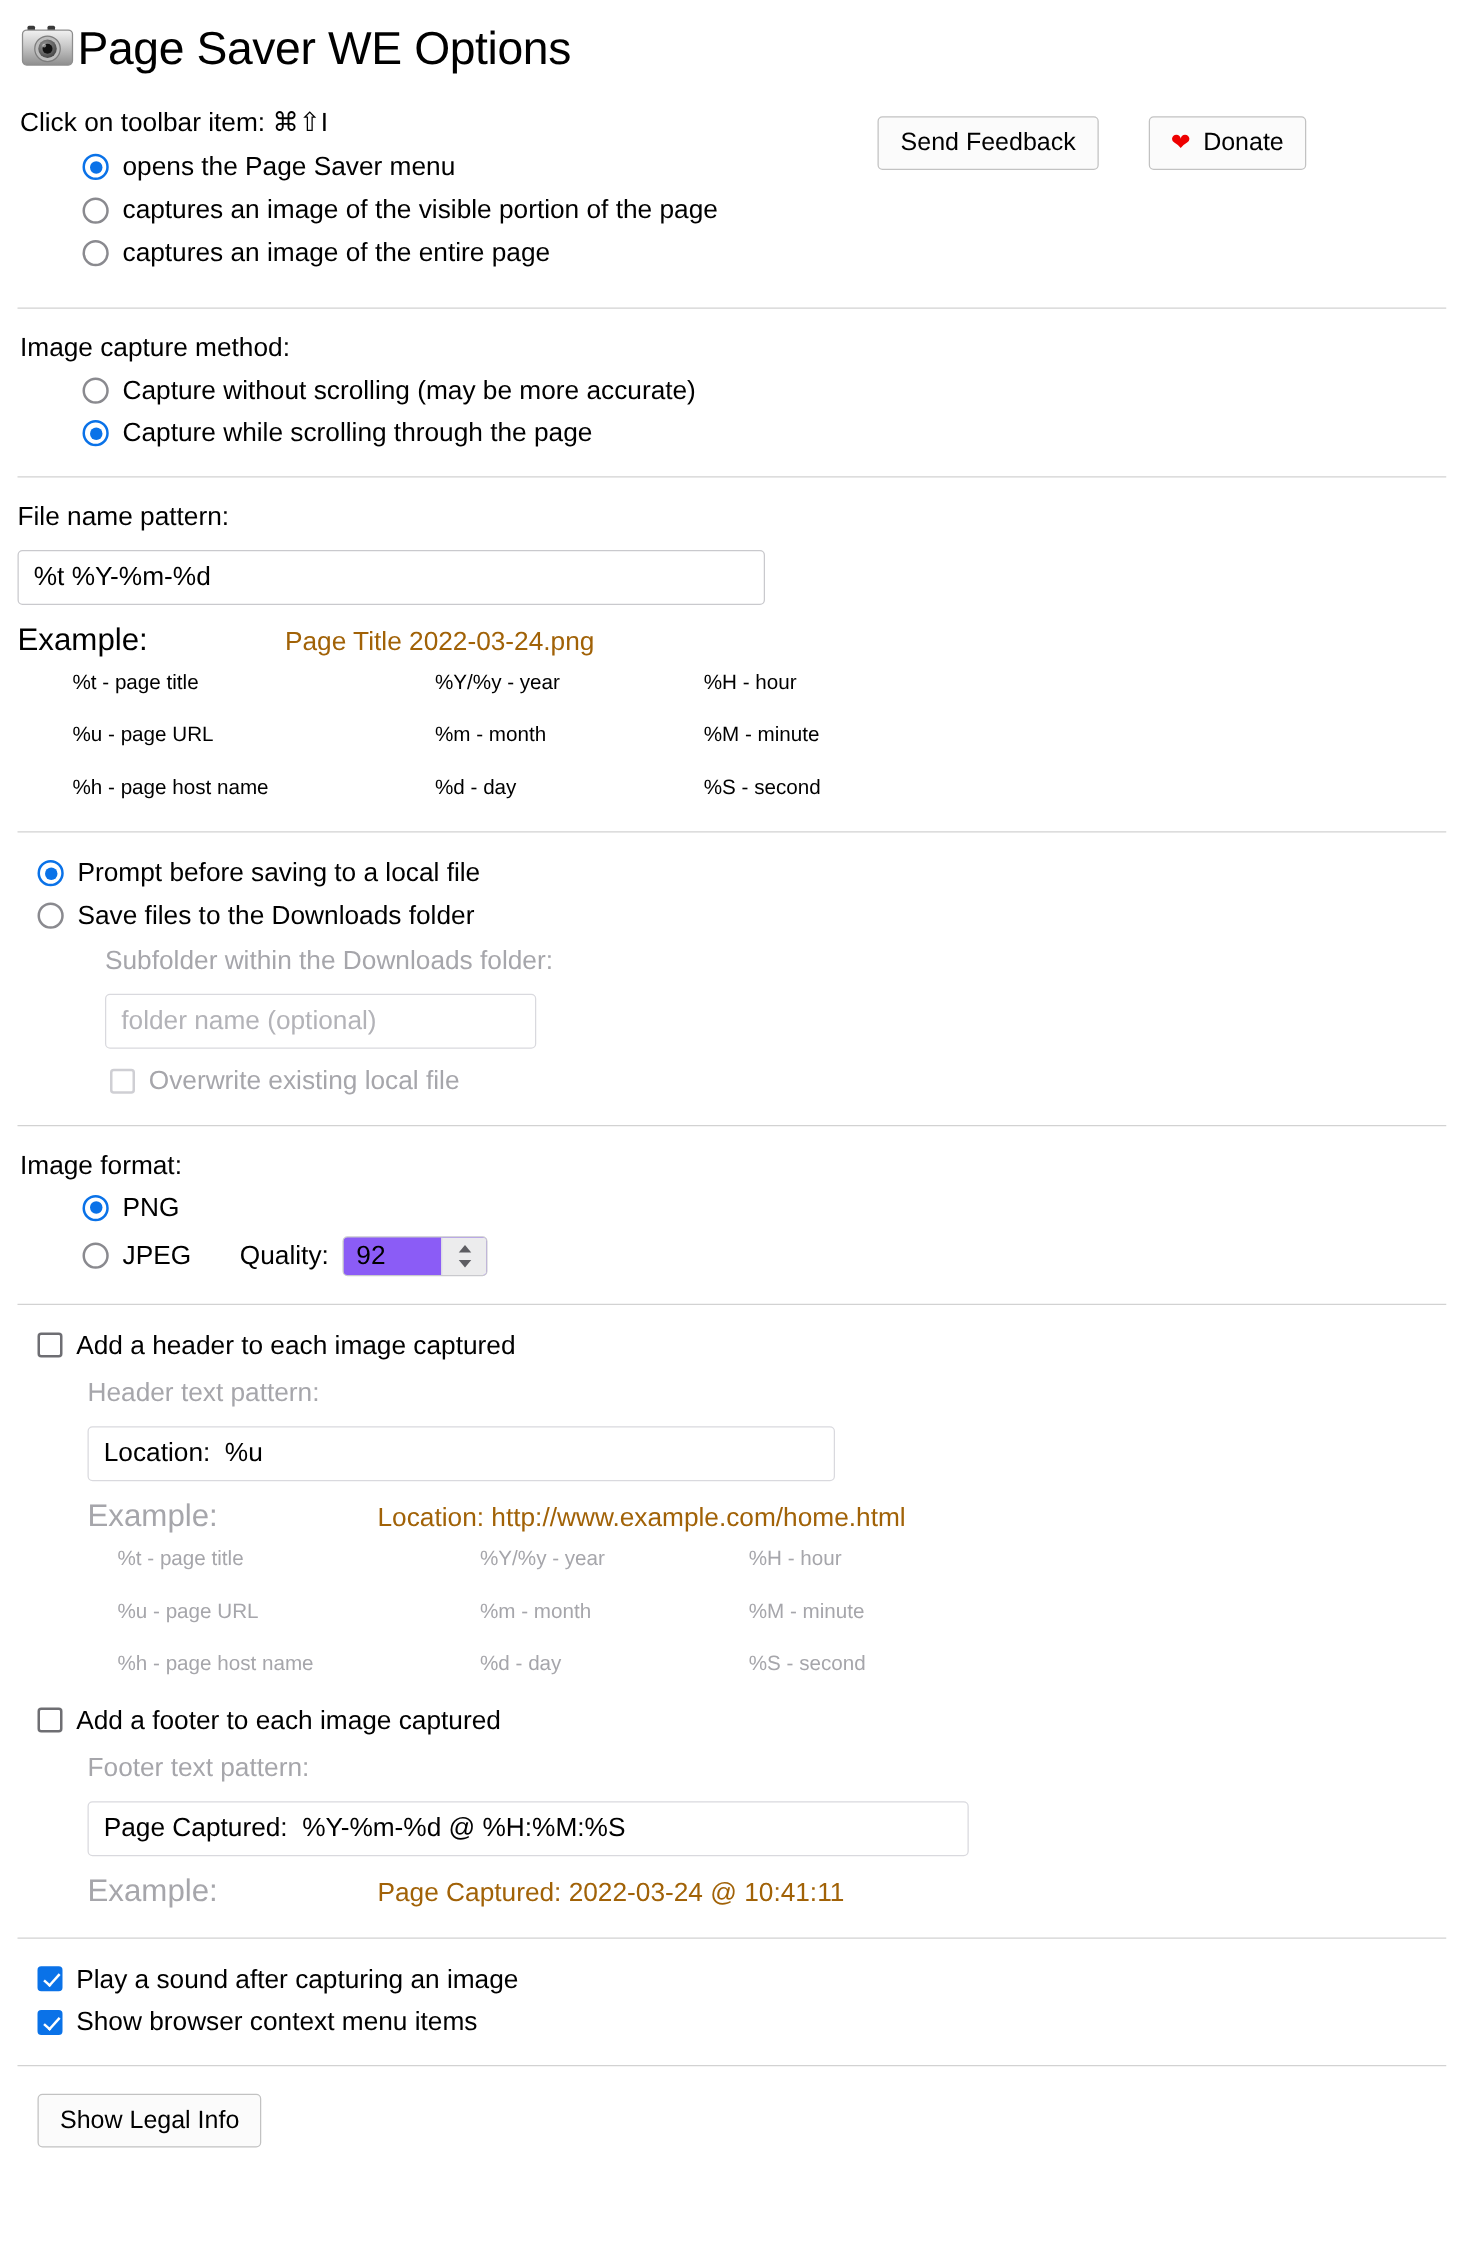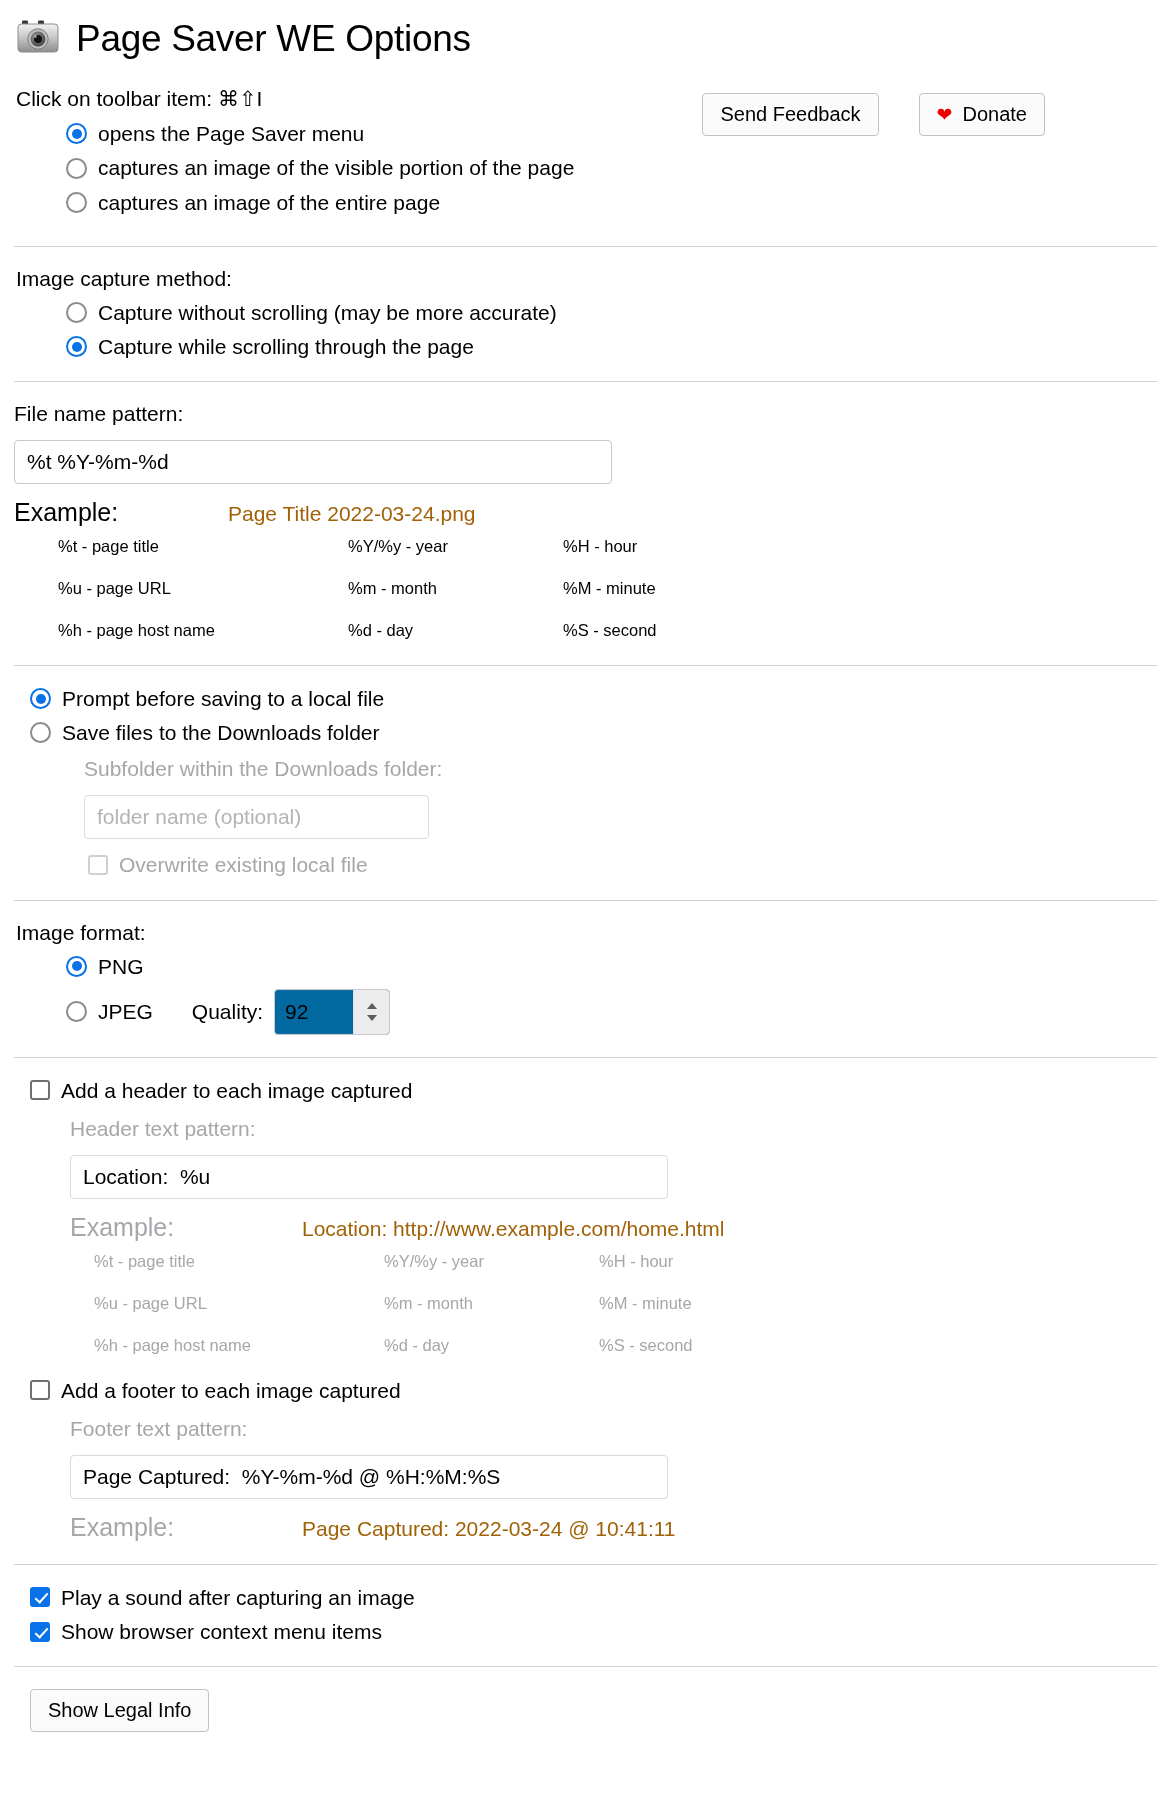--- a/index.html
+++ b/index.html
@@ -13,21 +13,20 @@
     min-height: 1800px;
     color: #000000;
     -webkit-font-smoothing: antialiased;
   }
   .page { padding: 14px 18px 20px 14px; }
 
   
   .header-row {
     display: flex;
     align-items: center;
-    gap: 14px;
     margin: 4px 0 0 2px;
   }
   .cam-icon { width: 46px; height: 40px; flex: 0 0 auto; position: relative; }
   .page-title {
     font-size: 37px;
     font-weight: 400;
     letter-spacing: -0.3px;
     line-height: 1;
     color: #000;
   }
@@ -198,23 +197,23 @@
     line-height: 1.45;
   }
   .tokens.dim { color: #a6a6ab; }
 
   
   .spinner {
     display: inline-flex;
     align-items: stretch;
     border: 1px solid #c9c9cd;
     border-radius: 4px;
-    background: #0369a1;
+    background: #8b5cf6;
     overflow: hidden;
-    height: 46px;
+    height: 32px;
   }
   .spinner input {
     border: 0; outline: 0;
     width: 78px;
     font-size: 21px;
     font-family: "Liberation Sans", sans-serif;
     padding: 0 10px;
     color: #000;
     background: transparent;
   }
@@ -236,21 +235,21 @@
     border-right: 5.5px solid transparent;
   }
   .spin-up   { border-bottom: 6.5px solid #5d5d62; }
   .spin-down { border-top: 6.5px solid #5d5d62; }
 
   .fmt-row { display: flex; align-items: center; gap: 11px; margin: 10px 0; }
 
   .pattern-input-wide { width: 598px; }
   .folder-input { width: 345px; }
   .filename-input { width: 598px; }
-  .footer-input { width: 598px; }
+  .footer-input { width: 705px; }
 
   .show-legal { margin-top: 22px; margin-left: 16px; }
 </style>
 </head>
 <body>
 
 <div class="page">
 
   <div class="header-row">
     <span class="cam-icon">

